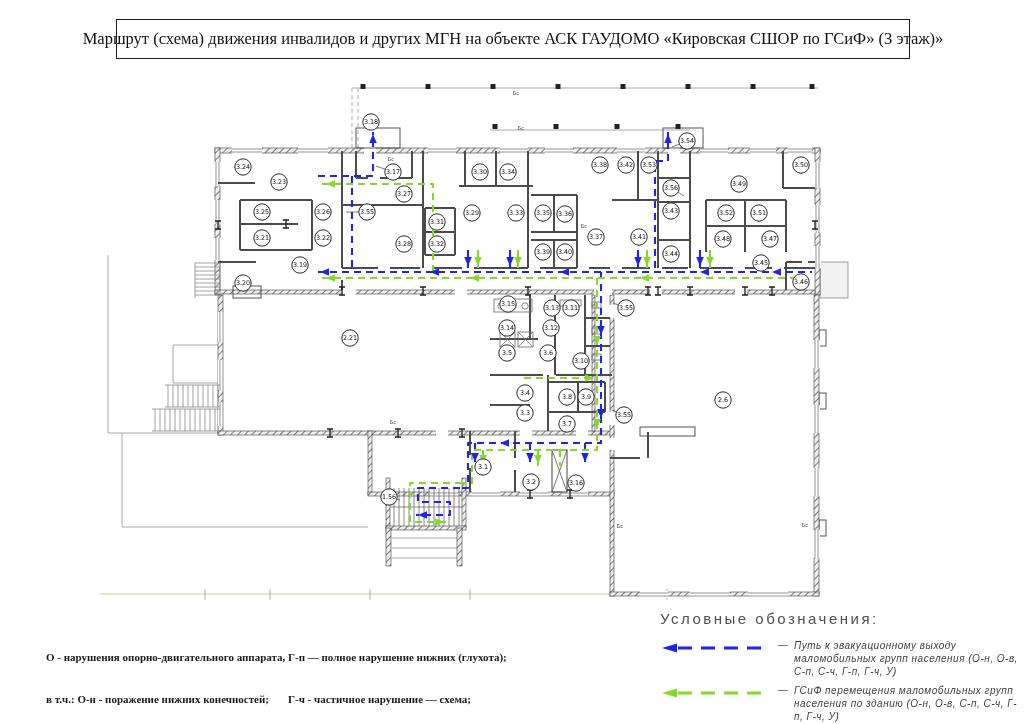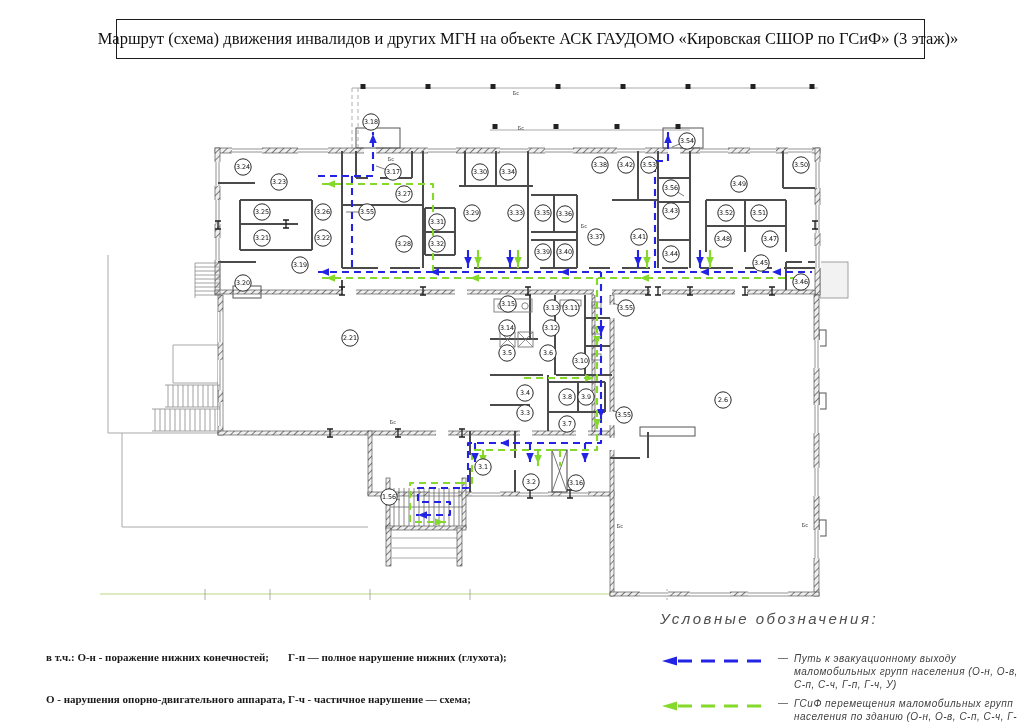--- a/index.html
+++ b/index.html
@@ -1,28 +1,28 @@
 <!DOCTYPE html>
 <html><head>
 <meta charset="utf-8">
 <style>
   html,body{margin:0;padding:0;background:#fff;}
   body{width:1024px;height:724px;overflow:hidden;position:relative;
        font-family:"Liberation Sans",sans-serif;}
   .title-box{position:absolute;left:116px;top:19px;width:792px;height:38px;
-    border:1.6px solid #1c1c1c;display:flex;align-items:center;justify-content:center;padding-left:15px;}
+    border:1.6px solid #1c1c1c;display:flex;align-items:center;justify-content:center;}
   .title-box span{font-family:"Liberation Serif",serif;font-size:16.5px;color:#111;
     letter-spacing:0px;white-space:nowrap;}
   #plan-svg{position:absolute;left:0;top:0;}
   .abbr{position:absolute;top:622px;font-family:"Liberation Serif",serif;
     font-weight:bold;font-size:11px;color:#1a1a1a;line-height:14px;white-space:pre;}
   .abbr-col1{left:46px;}
   .abbr-col2{left:288px;}
   .legend{position:absolute;left:660px;top:610px;width:360px;}
-  .legend-heading{font-size:15px;color:#4f4f4f;letter-spacing:2.5px;margin-bottom:25px;font-style:italic;}
+  .legend-heading{font-size:15px;color:#4f4f4f;letter-spacing:2.5px;margin-bottom:12px;}
   .legend-row{display:flex;align-items:flex-start;margin-bottom:6px;}
   .legend-arrow{flex:0 0 auto;margin-top:3px;}
   .legend-dash{color:#4f4f4f;font-size:10px;margin:0 6px 0 8px;}
   .legend-label{font-size:10px;color:#3f3f3f;letter-spacing:0.5px;line-height:13px;width:260px;font-style:italic;}
 </style>
 </head>
 <body>
 
 <div class="title-box">
   <span>Маршрут (схема) движения инвалидов и других МГН на объекте АСК ГАУДОМО «Кировская СШОР по ГСиФ» (3 этаж)»</span>
@@ -552,22 +552,22 @@
       <text x="521" y="130" text-anchor="middle" font-size="5.5" font-family="DejaVu Sans, sans-serif" fill="#555">Бс</text>
       <text x="391" y="161" text-anchor="middle" font-size="5.5" font-family="DejaVu Sans, sans-serif" fill="#555">Бс</text>
       <text x="584" y="228" text-anchor="middle" font-size="5.5" font-family="DejaVu Sans, sans-serif" fill="#555">Бс</text>
       <text x="393" y="424" text-anchor="middle" font-size="5.5" font-family="DejaVu Sans, sans-serif" fill="#555">Бс</text>
       <text x="620" y="528" text-anchor="middle" font-size="5.5" font-family="DejaVu Sans, sans-serif" fill="#555">Бс</text>
       <text x="805" y="527" text-anchor="middle" font-size="5.5" font-family="DejaVu Sans, sans-serif" fill="#555">Бс</text>
     </g>
 </svg>
 
 <div class="abbr abbr-col1">
+  <div>О - нарушения опорно-двигательного аппарата,</div>
   <div>в т.ч.: О-н - поражение нижних конечностей;</div>
-  <div>О - нарушения опорно-двигательного аппарата,</div>
   
   
   
 </div>
 <div class="abbr abbr-col2">
   <div>Г-п — полное нарушение нижних (глухота);</div>
   <div>Г-ч - частичное нарушение — схема;</div>
   
 </div>
 

